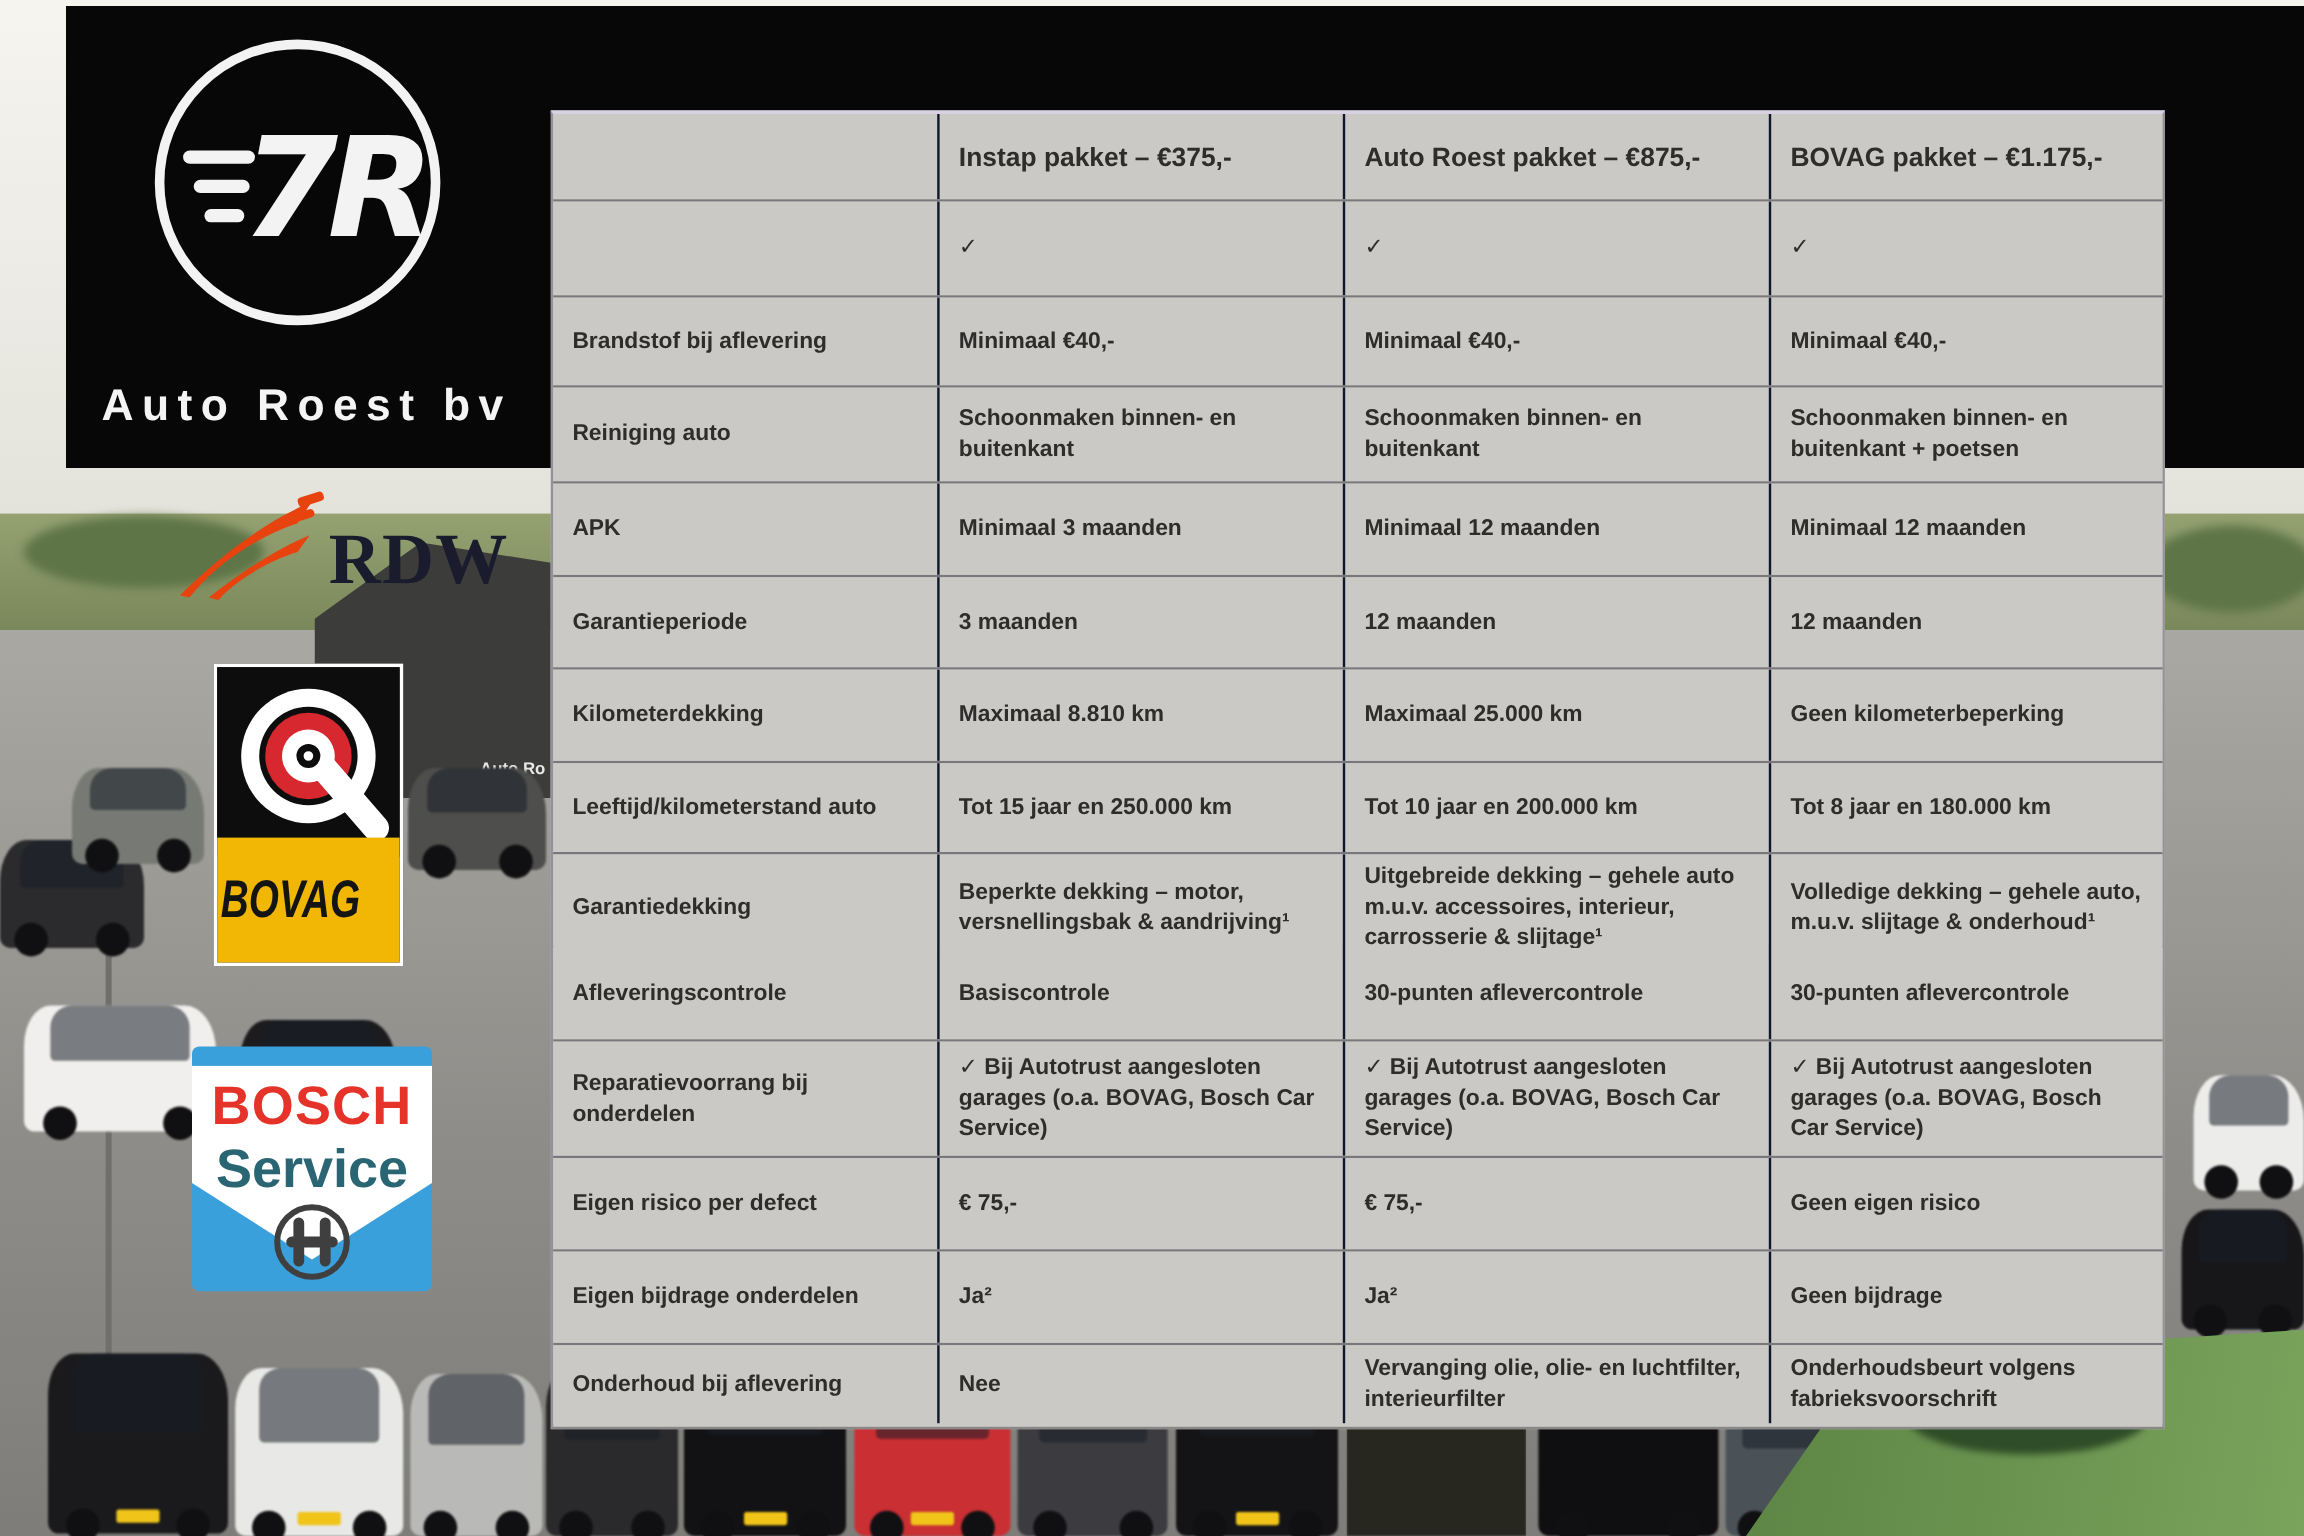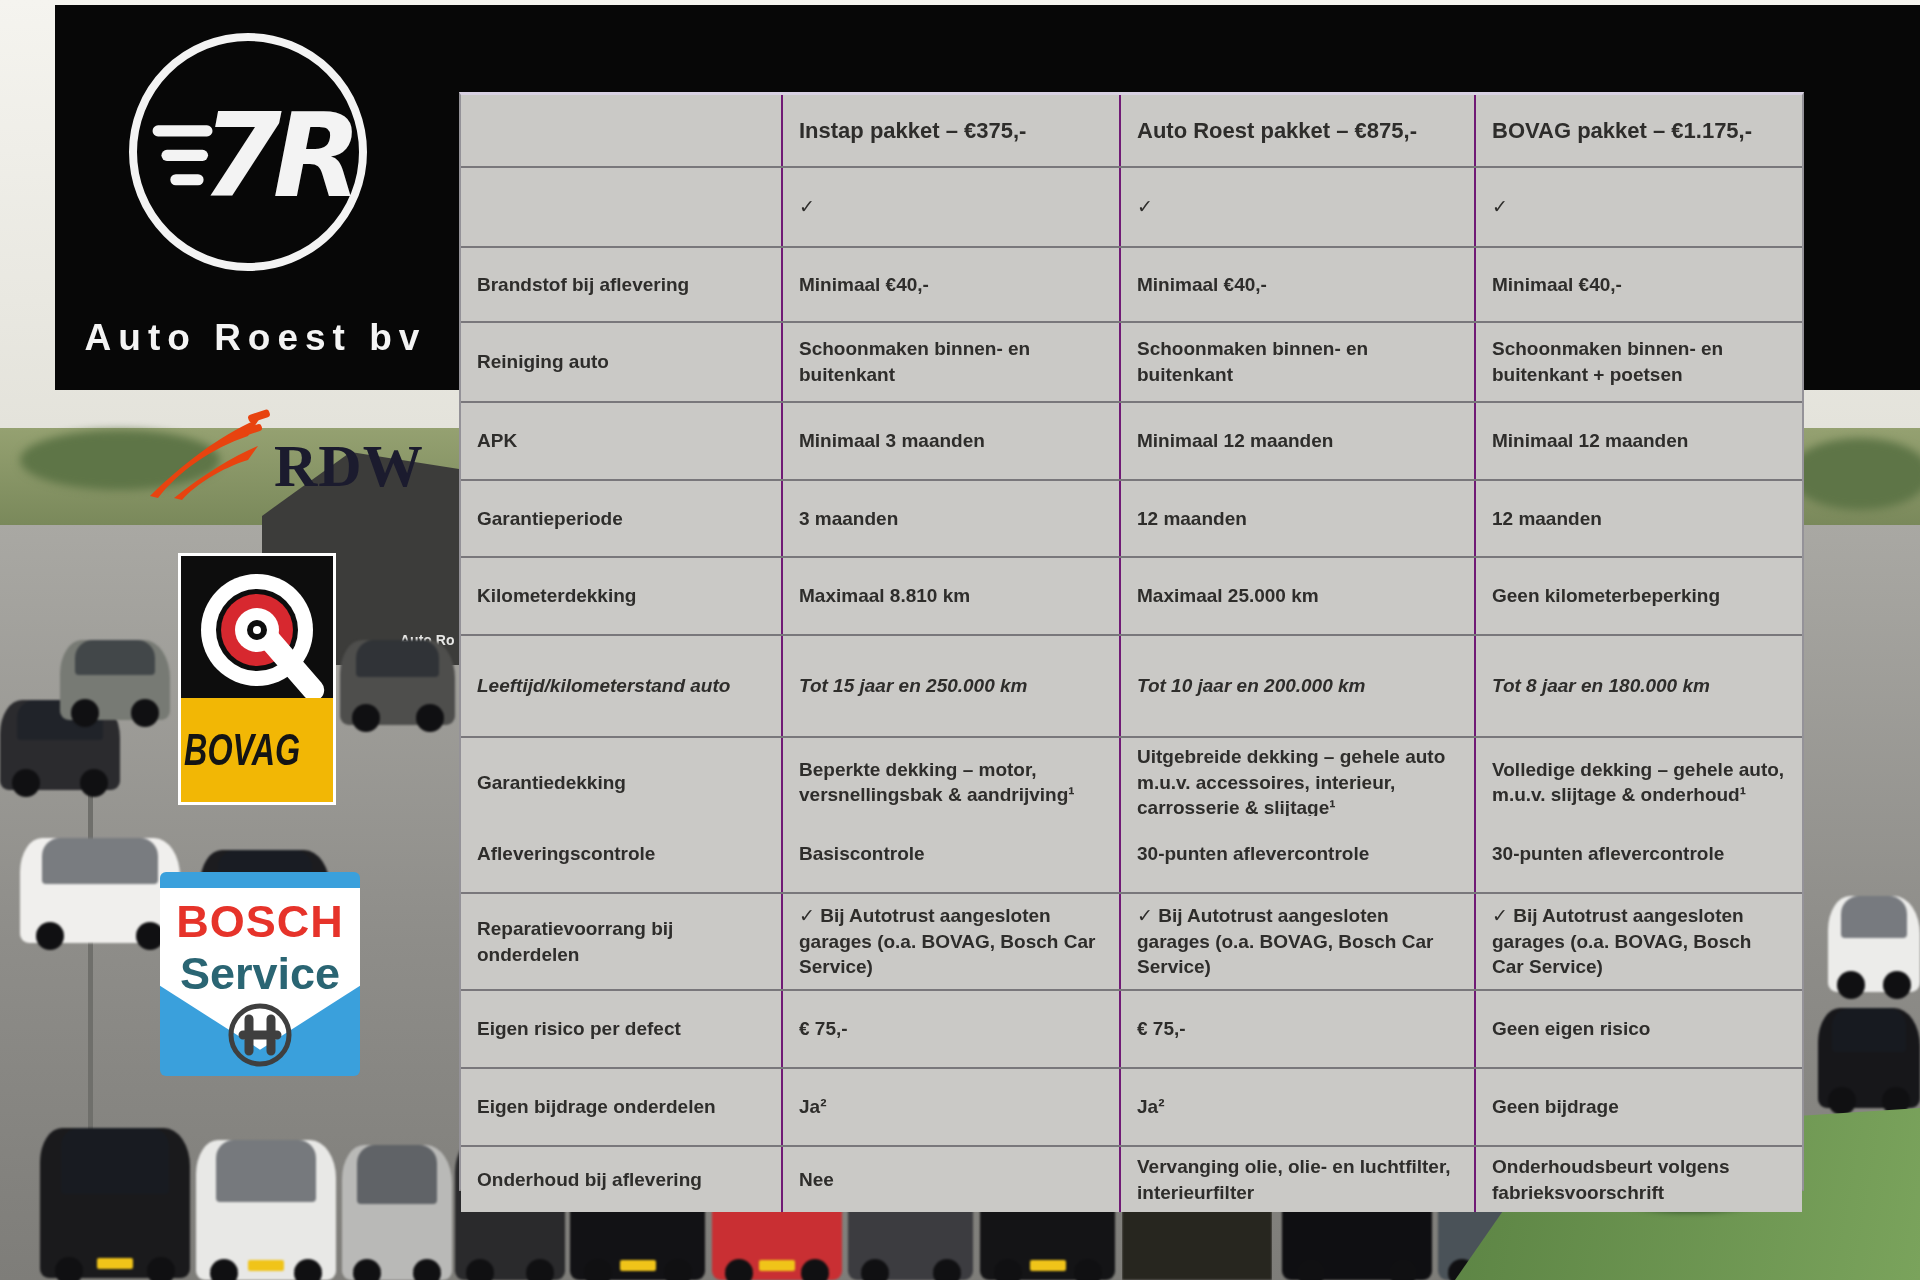--- a/index.html
+++ b/index.html
@@ -70,21 +70,21 @@
   .bosch-armature{position:absolute;left:65px;top:128px;}
   
   .pkg-table{position:absolute;left:459px;top:92px;width:1341px;height:1094px;
              border-top:3px solid #d8d1e2;border-left:2px solid #949298;border-right:2px solid #949298;
              border-bottom:2px solid #8a8886;box-sizing:content-box;background:#cac9c6;}
   .t-row{display:grid;grid-template-columns:320px 338px 355px 328px;border-bottom:2px solid #79777b;
          box-sizing:border-box;}
   .t-row:last-child{border-bottom:none;}
   .t-cell{display:flex;align-items:center;padding:6px 16px;box-sizing:border-box;
           color:#2e2d2b;font-weight:bold;font-size:19px;line-height:1.35;background:#cac9c6;}
-  .t-cell + .t-cell{border-left:2px solid #701a75;}
+  .t-cell + .t-cell{border-left:2px solid #0f172a;}
   .t-cell.hdr{font-size:22px;}
 </style>
 </head>
 <body>
 
 <div class="stage">
 
   <div class="photo">
     <div class="sky"></div>
     <div class="field"></div>
@@ -262,21 +262,21 @@
         <div class="t-cell ">3 maanden</div>
         <div class="t-cell ">12 maanden</div>
         <div class="t-cell ">12 maanden</div>
       </div>
       <div class="t-row" style="height: 78px;">
         <div class="t-cell lbl">Kilometerdekking</div>
         <div class="t-cell ">Maximaal 8.810 km</div>
         <div class="t-cell ">Maximaal 25.000 km</div>
         <div class="t-cell ">Geen kilometerbeperking</div>
       </div>
-      <div class="t-row" style="height: 102px; font-style: italic;">
+      <div class="t-row" style="height: 76px;">
         <div class="t-cell lbl">Leeftijd/kilometerstand auto</div>
         <div class="t-cell ">Tot 15 jaar en 250.000 km</div>
         <div class="t-cell ">Tot 10 jaar en 200.000 km</div>
         <div class="t-cell ">Tot 8 jaar en 180.000 km</div>
       </div>
       <div class="t-row" style="height: 78px;">
         <div class="t-cell lbl">Garantiedekking</div>
         <div class="t-cell ">Beperkte dekking – motor, versnellingsbak &amp; aandrijving¹</div>
         <div class="t-cell ">Uitgebreide dekking – gehele auto m.u.v. accessoires, interieur, carrosserie &amp; slijtage¹</div>
         <div class="t-cell ">Volledige dekking – gehele auto, m.u.v. slijtage &amp; onderhoud¹</div>

